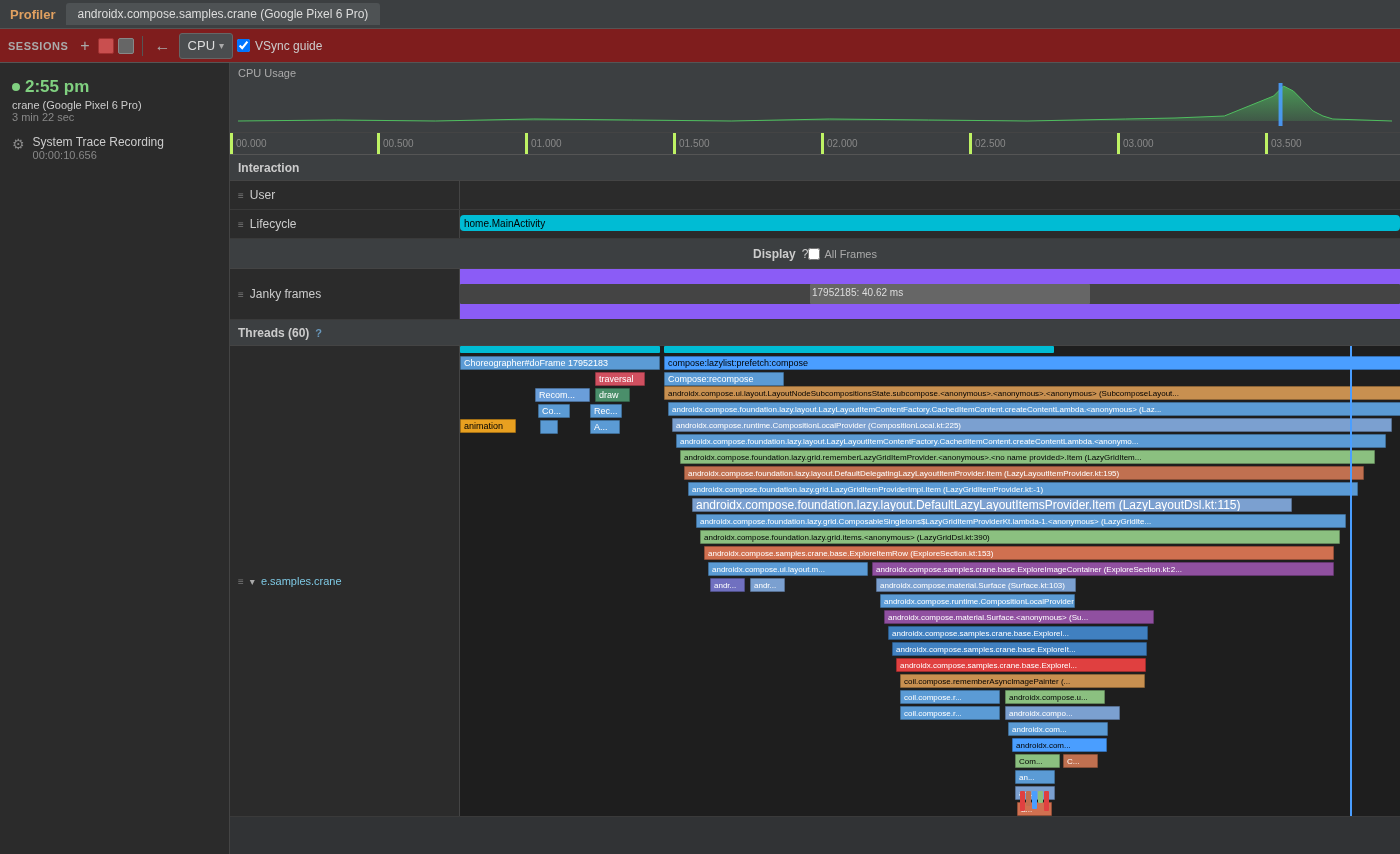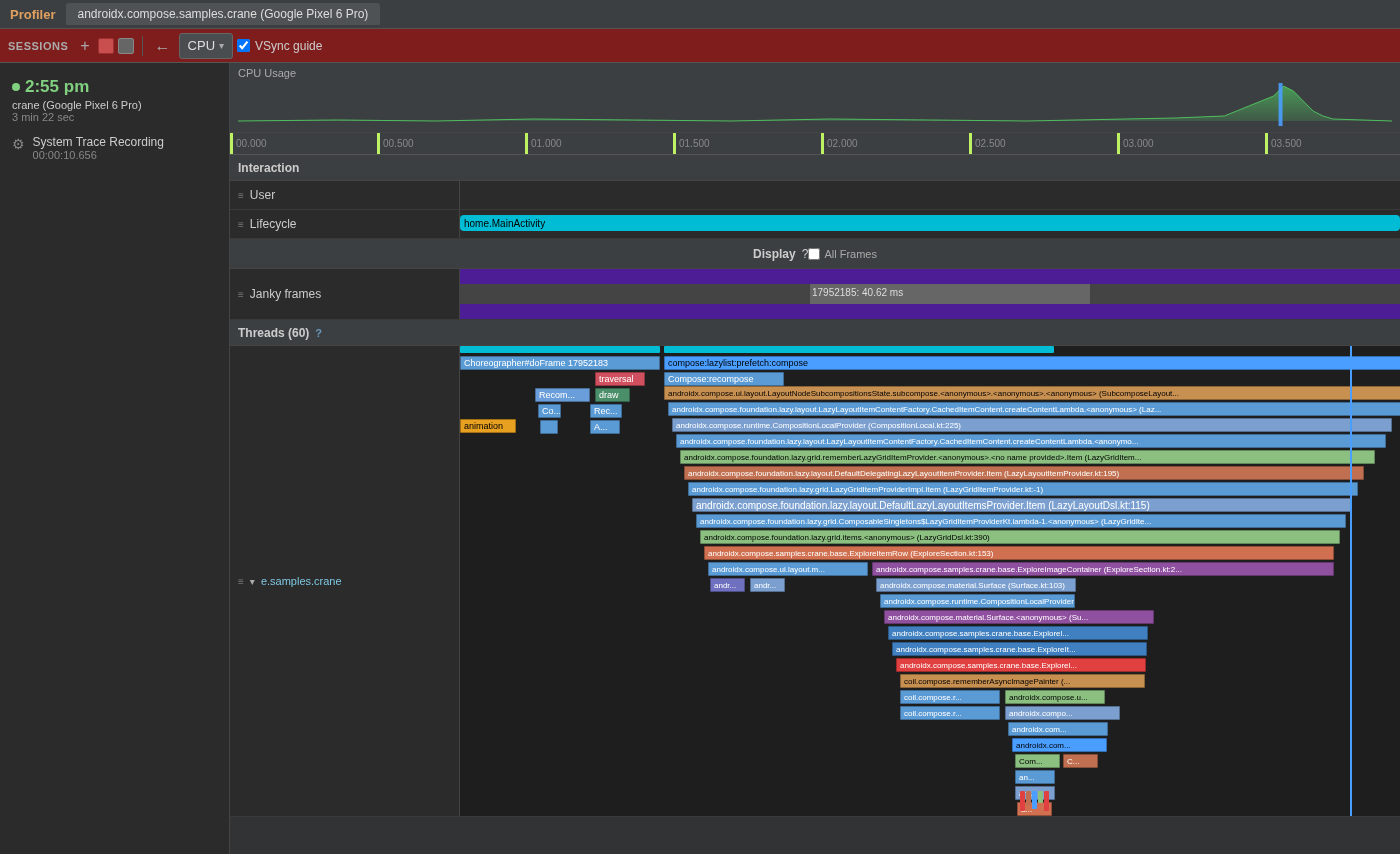--- a/index.html
+++ b/index.html
@@ -213,21 +213,21 @@
       justify-content: center;
     }
     .display-left { display: flex; align-items: center; gap: 6px; }
     .display-title { font-size: 12px; color: #ccc; font-weight: bold; }
     .all-frames-label { color: #aaa; font-size: 11px; display: flex; align-items: center; gap: 4px; }
     .all-frames-check { width: 12px; height: 12px; }
 
     
     .janky-content {
       position: relative;
-      background: #4c1d95;
+      background: #8b5cf6;
       height: 50px;
     }
     .janky-bar {
       position: absolute;
       height: 20px;
       top: 15px;
       background: #555;
       border-radius: 1px;
     }
     .janky-highlight {
@@ -462,34 +462,34 @@
 
           <div class="flame-block" style="top:10px;left:204px;width:750px;background:#4a9eff;color:#000;">compose:lazylist:prefetch:compose</div>
 
           <div class="flame-block" style="top:26px;left:0;width:56px;background:#e8a020;color:#000;margin-top:47px;">animation</div>
           <div class="flame-block" style="top:26px;left:135px;width:50px;background:#d05060;color:#fff;">traversal</div>
           <div class="flame-block" style="top:26px;left:204px;width:120px;background:#5b9bd5;color:#fff;">Compose:recompose</div>
 
           <div class="flame-block" style="top:42px;left:75px;width:55px;background:#6a9eda;color:#fff;">Recom...</div>
           <div class="flame-block" style="top:42px;left:135px;width:35px;background:#4a8e6a;color:#fff;">draw</div>
 
-          <div class="flame-block" style="top:58px;left:78px;width:23px;background:#5b9bd5;color:#fff;">Co...</div>
+          <div class="flame-block" style="top:58px;left:78px;width:32px;background:#5b9bd5;color:#fff;">Co...</div>
           <div class="flame-block" style="top:58px;left:130px;width:32px;background:#5b9bd5;color:#fff;">Rec...</div>
 
           <div class="flame-block" style="top:74px;left:80px;width:18px;background:#5b9bd5;color:#fff;padding:0;"></div>
           <div class="flame-block" style="top:74px;left:130px;width:30px;background:#5b9bd5;color:#fff;">A...</div>
 
           <div class="flame-block" style="top:40px;left:204px;width:750px;background:#c89050;color:#000;font-size:8px;">androidx.compose.ui.layout.LayoutNodeSubcompositionsState.subcompose.&lt;anonymous&gt;.&lt;anonymous&gt;.&lt;anonymous&gt; (SubcomposeLayout...</div>
           <div class="flame-block" style="top:56px;left:208px;width:740px;background:#5b9bd5;color:#fff;font-size:8px;">androidx.compose.foundation.lazy.layout.LazyLayoutItemContentFactory.CachedItemContent.createContentLambda.&lt;anonymous&gt; (Laz...</div>
           <div class="flame-block" style="top:72px;left:212px;width:720px;background:#7ba0d0;color:#fff;font-size:8px;">androidx.compose.runtime.CompositionLocalProvider (CompositionLocal.kt:225)</div>
           <div class="flame-block" style="top:88px;left:216px;width:710px;background:#5b9bd5;color:#fff;font-size:8px;">androidx.compose.foundation.lazy.layout.LazyLayoutItemContentFactory.CachedItemContent.createContentLambda.&lt;anonymo...</div>
           <div class="flame-block" style="top:104px;left:220px;width:695px;background:#8bc080;color:#000;font-size:8px;">androidx.compose.foundation.lazy.grid.rememberLazyGridItemProvider.&lt;anonymous&gt;.&lt;no name provided&gt;.Item (LazyGridItem...</div>
           <div class="flame-block" style="top:120px;left:224px;width:680px;background:#c07050;color:#fff;font-size:8px;">androidx.compose.foundation.lazy.layout.DefaultDelegatingLazyLayoutItemProvider.Item (LazyLayoutItemProvider.kt:195)</div>
           <div class="flame-block" style="top:136px;left:228px;width:670px;background:#5b9bd5;color:#fff;font-size:8px;">androidx.compose.foundation.lazy.grid.LazyGridItemProviderImpl.Item (LazyGridItemProvider.kt:-1)</div>
-          <div class="flame-block" style="top:152px;left:232px;width:660px;background:#7ba0d0;color:#fff;font-size:10px;">androidx.compose.foundation.lazy.layout.DefaultLazyLayoutItemsProvider.Item (LazyLayoutDsl.kt:115)</div>
+          <div class="flame-block" style="top:152px;left:232px;width:600px;background:#7ba0d0;color:#fff;font-size:12px;">androidx.compose.foundation.lazy.layout.DefaultLazyLayoutItemsProvider.Item (LazyLayoutDsl.kt:115)</div>
           <div class="flame-block" style="top:168px;left:236px;width:650px;background:#5b9bd5;color:#fff;font-size:8px;">androidx.compose.foundation.lazy.grid.ComposableSingletons$LazyGridItemProviderKt.lambda-1.&lt;anonymous&gt; (LazyGridIte...</div>
           <div class="flame-block" style="top:184px;left:240px;width:640px;background:#8bc080;color:#000;font-size:8px;">androidx.compose.foundation.lazy.grid.items.&lt;anonymous&gt; (LazyGridDsl.kt:390)</div>
           <div class="flame-block" style="top:200px;left:244px;width:630px;background:#d07050;color:#fff;font-size:8px;">androidx.compose.samples.crane.base.ExploreItemRow (ExploreSection.kt:153)</div>
 
           <div class="flame-block" style="top:216px;left:248px;width:160px;background:#5b9bd5;color:#fff;font-size:8px;">androidx.compose.ui.layout.m...</div>
           <div class="flame-block" style="top:216px;left:412px;width:462px;background:#9050a0;color:#fff;font-size:8px;">androidx.compose.samples.crane.base.ExploreImageContainer (ExploreSection.kt:2...</div>
 
           <div class="flame-block" style="top:232px;left:250px;width:35px;background:#7070c0;color:#fff;font-size:8px;">andr...</div>
           <div class="flame-block" style="top:232px;left:290px;width:35px;background:#7ba0d0;color:#fff;font-size:8px;">andr...</div>
 

